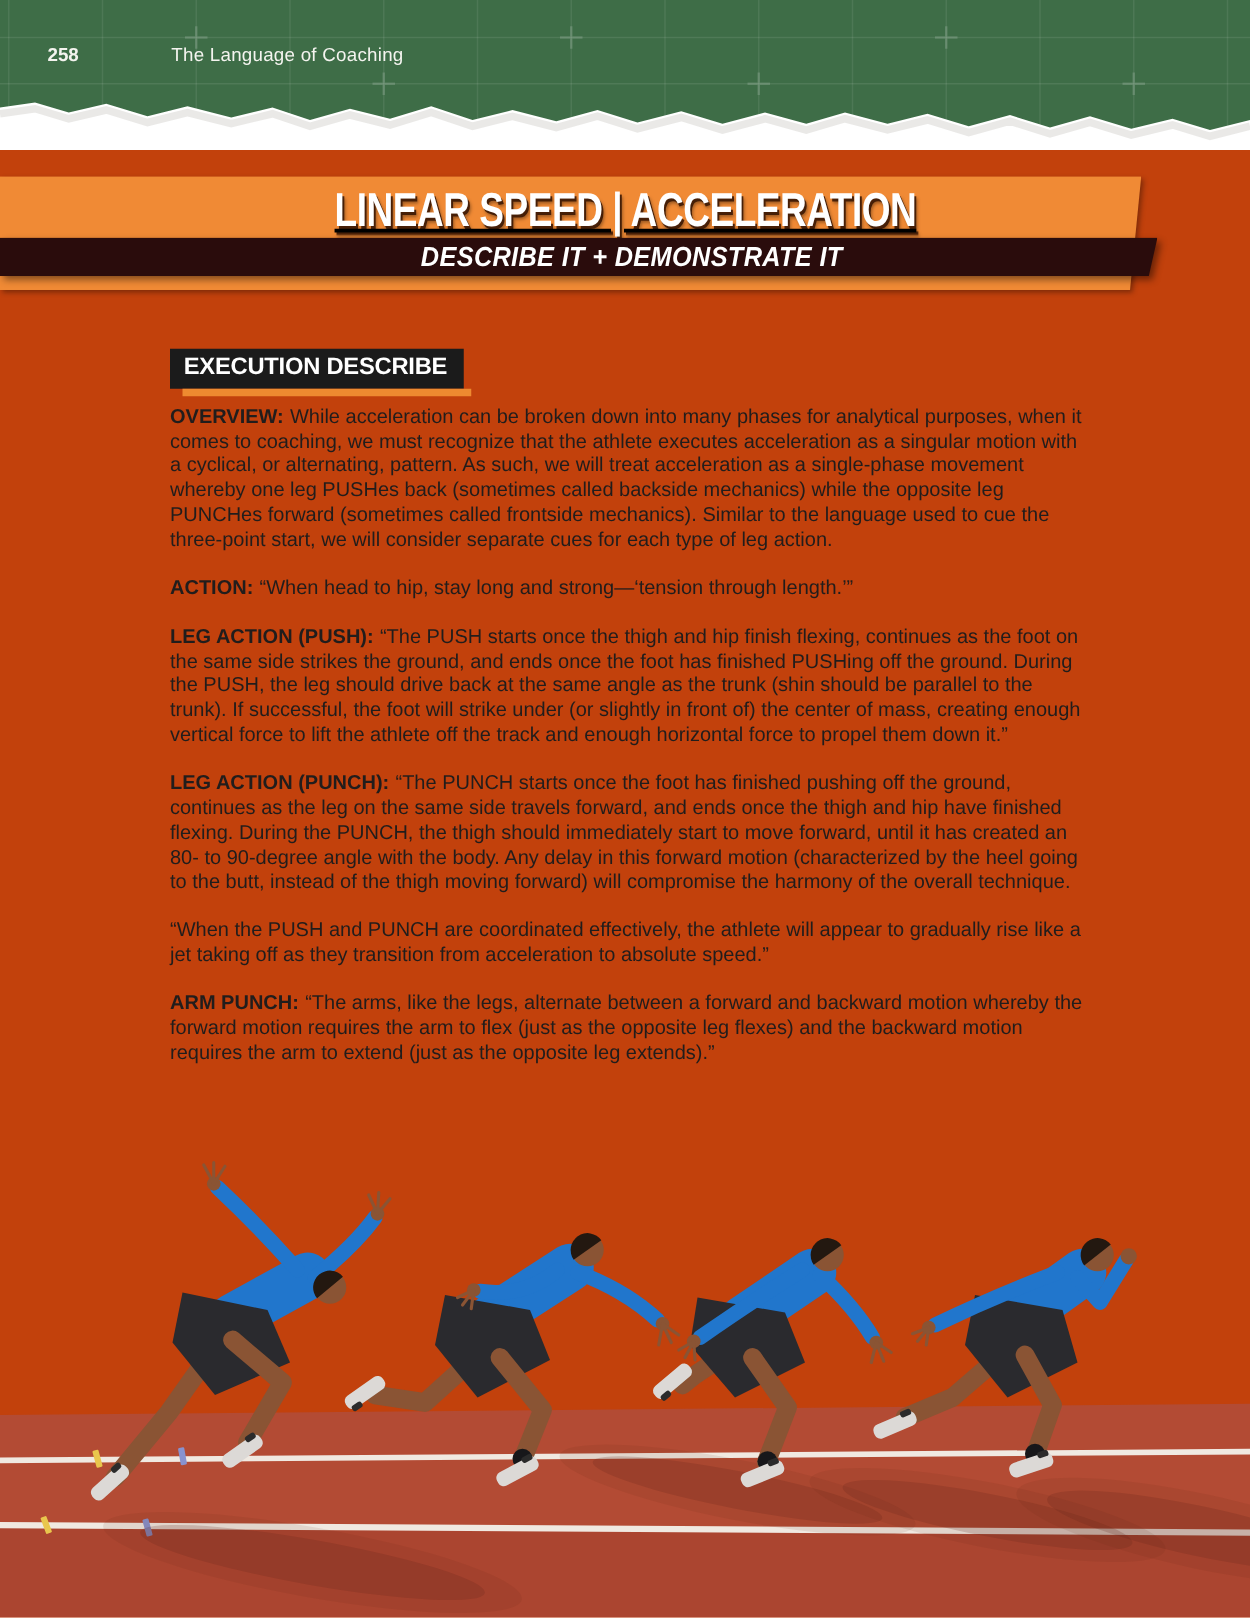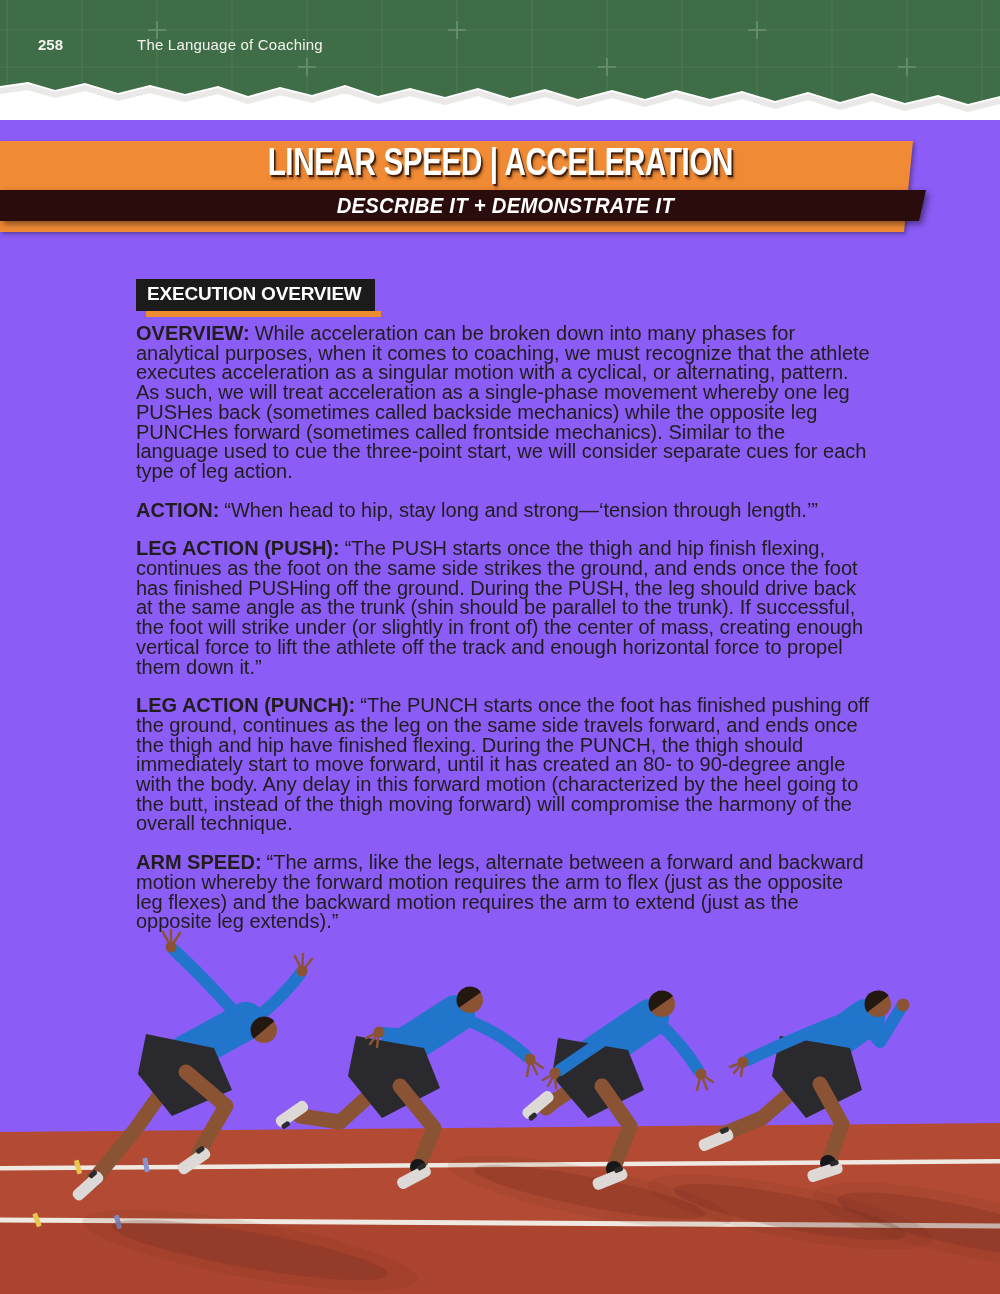--- a/index.html
+++ b/index.html
@@ -1,21 +1,21 @@
 <!DOCTYPE html>
 <html><head>
 <meta charset="utf-8">
 <style>
   * { margin:0; padding:0; box-sizing:border-box; }
   html,body { background:#ffffff; }
   body {
     width:1000px; height:1294px; position:relative; overflow:hidden;
     font-family:"Liberation Sans", sans-serif;
   }
-  .page { position:absolute; inset:0; background:#8b5cf6; }
+  .page { position:absolute; inset:0; background:#c2410c; }
 
   
   .green-header { position:absolute; top:0; left:0; width:1000px; height:120px; }
   .header-text {
     position:absolute; top:36px; left:38px; color:#f4f4ef;
     font-size:15px; display:flex; align-items:baseline; gap:26px;
   }
   .page-num { font-weight:bold; }
   .book-title { font-weight:normal; letter-spacing:.2px;margin-left:48px; }
 
@@ -23,21 +23,21 @@
   .orange-wrap {
     position:absolute; top:141px; left:0; width:913px; height:91px;
     filter:drop-shadow(2px 2px 2px rgba(0,0,0,.35)); z-index:2;
   }
   .orange-banner {
     width:100%; height:100%; background:#f08a35;
     clip-path:polygon(0 0, 100% 0, calc(100% - 9px) 100%, 0 100%);
   }
   .banner-title-row {
     position:absolute; top:0; left:0; width:100%; height:50px;
-    display:flex; align-items:flex-start; justify-content:center; padding-left:88px;
+    display:flex; align-items:flex-end; justify-content:center; padding-left:88px;text-decoration:underline;
   }
   .banner-title {
     display:inline-block; transform:scaleX(.78); white-space:nowrap;
     font-weight:bold; font-size:38px; color:#ffffff; letter-spacing:-.5px;
     text-shadow:2px 2px 0 rgba(52,19,2,.85), 3px 4px 3px rgba(0,0,0,.35);
   }
   .dark-wrap {
     position:absolute; top:190px; left:0; width:926px; height:31px;
     filter:drop-shadow(3px 3px 3px rgba(0,0,0,.45)); z-index:3;
   }
@@ -55,21 +55,21 @@
   .content { position:absolute; left:136px; top:279px; width:734px; }
   .exec-wrap { position:relative; display:inline-block; margin-bottom:13px; }
   .exec-box {
     display:inline-block; background:#1b1b1b; color:#ffffff;
     font-weight:bold; font-size:19px; letter-spacing:-.2px;
     padding:4px 13px 6px 11px;
   }
   .exec-underline {
     position:absolute; left:10px; right:-6px; bottom:-6px; height:6px; background:#ee8a30;
   }
-  p.sect { font-size:20px; line-height:19.7px; color:#211d1c; margin:0 0 19px 0; }
+  p.sect { font-size:16px; line-height:19.7px; color:#211d1c; margin:0 0 19px 0; }
   p.sect strong { margin-right:5px; }
   p.sect strong:empty { margin-right:0; }
 
   
   .photo { position:absolute; left:0; top:920px; width:1000px; height:374px; }
   .photo svg { display:block; }
 </style>
 </head>
 <body>
 
@@ -97,38 +97,41 @@
     </div>
   </div>
   <div class="dark-wrap">
     <div class="dark-banner">
       <span class="banner-subtitle">DESCRIBE IT + DEMONSTRATE IT</span>
     </div>
   </div>
 
   <main class="content">
     <div class="exec-wrap">
-      <div class="exec-box">EXECUTION OVERVIEW</div>
+      <div class="exec-box">EXECUTION DESCRIBE</div>
       <div class="exec-underline"></div>
     </div>
 
     <p class="sect">
       <strong>OVERVIEW:</strong><span>While acceleration can be broken down into many phases for analytical purposes, when it comes to coaching, we must recognize that the athlete executes acceleration as a singular motion with a cyclical, or alternating, pattern. As such, we will treat acceleration as a single-phase movement whereby one leg PUSHes back (sometimes called backside mechanics) while the opposite leg PUNCHes forward (sometimes called frontside mechanics). Similar to the language used to cue the three-point start, we will consider separate cues for each type of leg action.</span>
     </p>
     <p class="sect">
       <strong>ACTION:</strong><span>“When head to hip, stay long and strong—‘tension through length.’”</span>
     </p>
     <p class="sect">
       <strong>LEG ACTION (PUSH):</strong><span>“The PUSH starts once the thigh and hip finish flexing, continues as the foot on the same side strikes the ground, and ends once the foot has finished PUSHing off the ground. During the PUSH, the leg should drive back at the same angle as the trunk (shin should be parallel to the trunk). If successful, the foot will strike under (or slightly in front of) the center of mass, creating enough vertical force to lift the athlete off the track and enough horizontal force to propel them down it.”</span>
     </p>
     <p class="sect">
       <strong>LEG ACTION (PUNCH):</strong><span>“The PUNCH starts once the foot has finished pushing off the ground, continues as the leg on the same side travels forward, and ends once the thigh and hip have finished flexing. During the PUNCH, the thigh should immediately start to move forward, until it has created an 80- to 90-degree angle with the body. Any delay in this forward motion (characterized by the heel going to the butt, instead of the thigh moving forward) will compromise the harmony of the overall technique.</span>
     </p>
     <p class="sect">
-      <strong>ARM SPEED:</strong><span>“The arms, like the legs, alternate between a forward and backward motion whereby the forward motion requires the arm to flex (just as the opposite leg flexes) and the backward motion requires the arm to extend (just as the opposite leg extends).”</span>
+      <strong></strong><span>“When the PUSH and PUNCH are coordinated effectively, the athlete will appear to gradually rise like a jet taking off as they transition from acceleration to absolute speed.”</span>
+    </p>
+    <p class="sect">
+      <strong>ARM PUNCH:</strong><span>“The arms, like the legs, alternate between a forward and backward motion whereby the forward motion requires the arm to flex (just as the opposite leg flexes) and the backward motion requires the arm to extend (just as the opposite leg extends).”</span>
     </p>
   </main>
 
   <figure class="photo">
     <svg width="1000" height="374" viewBox="0 0 1000 374">
 
       <polygon points="0,212 1000,203 1000,374 0,374" fill="#b34b34"></polygon>
       <polygon points="0,302 1000,308 1000,374 0,374" fill="#ab4530"></polygon>
       <polygon points="0,246 1000,239 1000,243.5 0,250.5" fill="#f0e9e1"></polygon>
       <polygon points="0,297.5 1000,303.5 1000,308.5 0,302.5" fill="#f0e9e1"></polygon>

